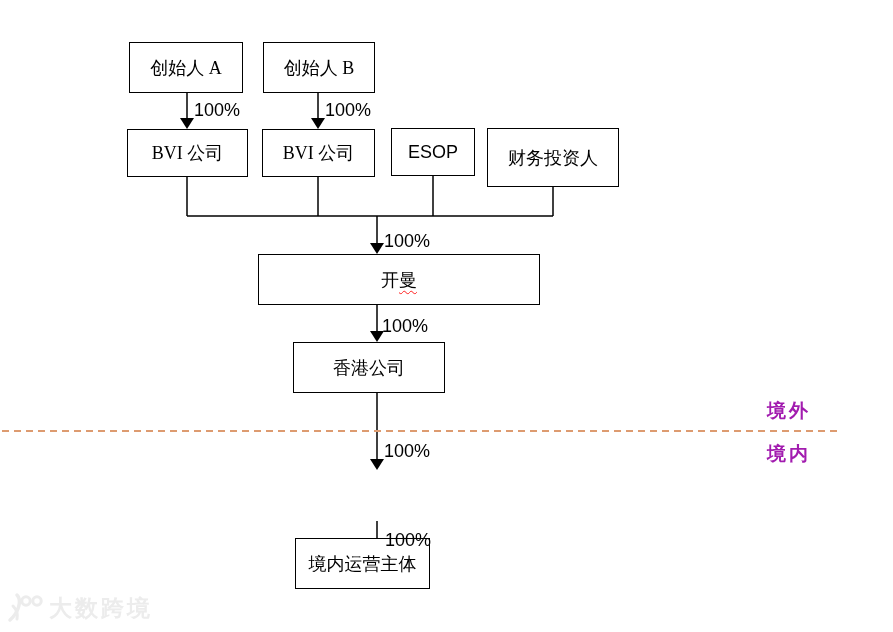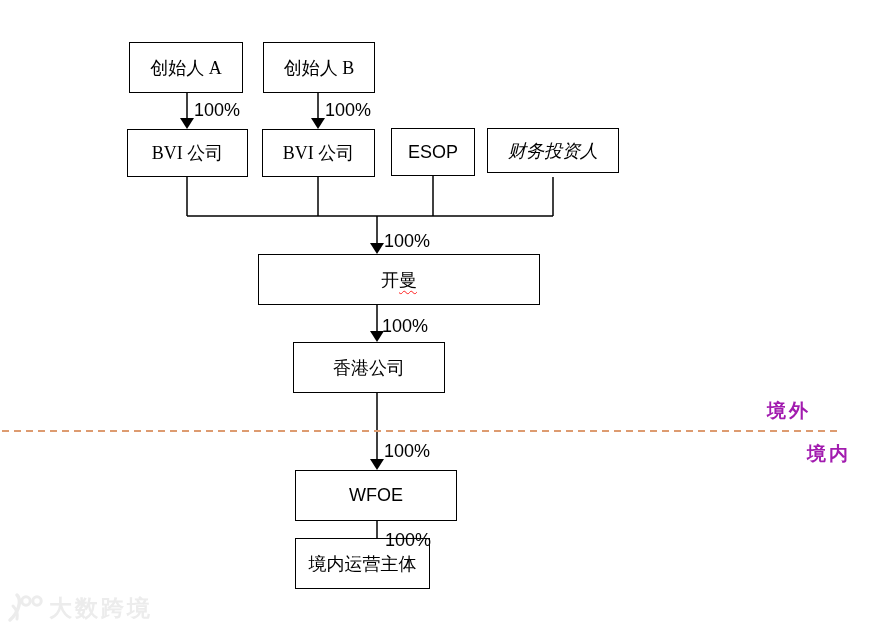--- a/index.html
+++ b/index.html
@@ -100,42 +100,41 @@
   <div class="node cn" style="left:129px; top:42px;  width:114px; height:51px;">创始人 A</div>
 
   <div class="node cn" style="left:263px; top:42px;  width:112px; height:51px;">创始人 B</div>
 
   <div class="node cn" style="left:127px; top:129px; width:121px; height:48px;">BVI 公司</div>
 
   <div class="node cn" style="left:262px; top:129px; width:113px; height:48px;">BVI 公司</div>
 
   <div class="node en" style="left:391px; top:128px; width:84px;  height:48px;">ESOP</div>
 
-  <div class="node cn" style="left:487px; top:128px; width:132px; height:45px;font-style:italic;">财务投资人</div>
+  <div class="node cn" style="left:487px; top:128px; width:132px; height:59px;">财务投资人</div>
 
   <div class="node cn" style="left:258px; top:254px; width:282px; height:51px;">
     <span>开</span>
       <span class="wavy">曼</span>
   </div>
 
   <div class="node cn" style="left:293px; top:342px; width:152px; height:51px;">香港公司</div>
 
-  <div class="node en" style="left:295px; top:470px; width:162px; height:51px;">WFOE</div>
 
   <div class="node cn" style="left:295px; top:538px; width:135px; height:51px;">境内运营主体</div>
 
   <div class="pct" style="left:194px; top:100px;">100%</div>
   <div class="pct" style="left:325px; top:100px;">100%</div>
   <div class="pct" style="left:384px; top:231px;">100%</div>
   <div class="pct" style="left:382px; top:316px;">100%</div>
   <div class="pct" style="left:384px; top:441px;">100%</div>
   <div class="pct" style="left:385px; top:530px;">100%</div>
 
   <div class="region" style="left:767px; top:398px;">境外</div>
-  <div class="region" style="left:767px; top:441px;margin-left:40px;">境内</div>
+  <div class="region" style="left:767px; top:441px;">境内</div>
 
   <div class="watermark">
     <svg width="38" height="32" viewBox="0 0 38 32">
       <path d="M11,3 C16,8 13,20 4,28" stroke="#ececec" stroke-width="3.5" fill="none" stroke-linecap="round"></path>
       <path d="M7,14 C10,17 12,22 11,27" stroke="#ececec" stroke-width="3" fill="none" stroke-linecap="round"></path>
       <circle cx="20" cy="9" r="4.2" stroke="#ececec" stroke-width="3" fill="none"></circle>
       <circle cx="31" cy="9" r="4.2" stroke="#ececec" stroke-width="3" fill="none"></circle>
     </svg>
     <span>大数跨境</span>
   </div>

